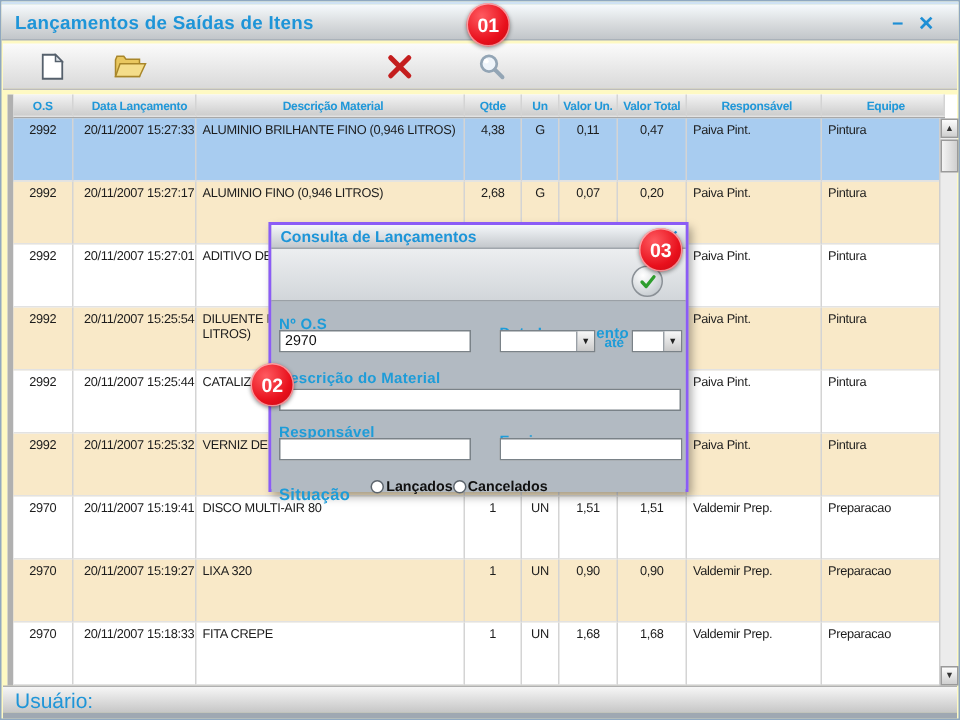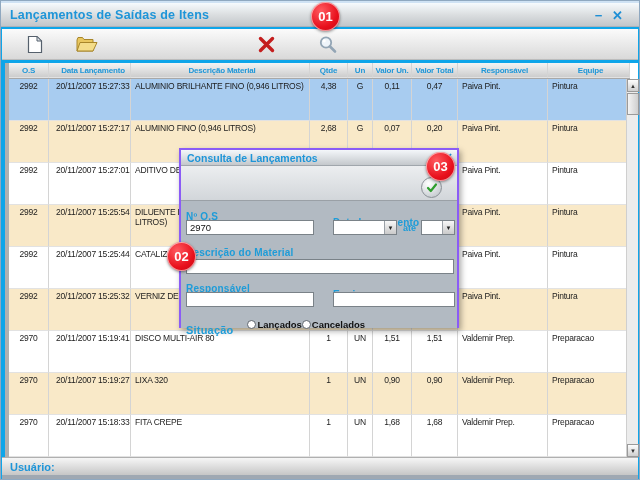--- a/index.html
+++ b/index.html
@@ -1,19 +1,19 @@
 <!DOCTYPE html>
 <html><head>
 <meta charset="utf-8">
 <style>
   * { margin:0; padding:0; box-sizing:border-box; }
   html,body { width:640px; height:480px; }
   body { font-family:"Liberation Sans", sans-serif; background:#d6d6d6; position:relative; overflow:hidden; }
 
-  .window { position:absolute; inset:0; background:#0ea5e9; border:1px solid #8fa8c0; }
+  .window { position:absolute; inset:0; background:#fef9c3; border:1px solid #8fa8c0; }
 
   
   .titlebar { position:absolute; left:0; top:0; right:0; height:26px;
     background:linear-gradient(#f6fafd,#d9dcde 55%,#c2c6ca);
     border-top:2px solid #cfe2f4; border-bottom:1px solid #aab2ba;
     display:flex; align-items:center; }
   .title-text { color:#1e95d8; font-size:12.5px; font-weight:bold; padding-left:9px; letter-spacing:0.2px; }
   .win-controls { position:absolute; right:14px; top:4px; display:flex; gap:4px; }
   .win-btn { width:15px; height:16px; color:#1e8fd5; font-weight:900; font-size:13px;
     display:flex; align-items:center; justify-content:center; cursor:default; }
@@ -50,21 +50,21 @@
   .scr-btn { position:absolute; left:0; width:12px; height:13px; background:linear-gradient(#fdfdfd,#cfcfcf);
     border:1px solid #9a9a9a; font-size:6px; color:#333; display:flex; align-items:center; justify-content:center; }
   .scr-up { top:0; } .scr-down { bottom:0; }
   .scr-thumb { position:absolute; left:0; top:14px; width:12px; height:22px;
     background:linear-gradient(90deg,#f4f4f4,#cfcfcf); border:1px solid #9a9a9a; }
 
   
   .statusbar { position:absolute; left:1px; right:1px; bottom:4px; height:18px;
     background:linear-gradient(#f6f6f6,#c6c6c6); border-top:1px solid #b0b0b0;
     display:flex; align-items:center; }
-  .status-label { color:#1e95d8; font-size:11px; font-weight:bold; padding-left:8px; }
+  .status-label { color:#1e95d8; font-size:14px; font-weight:normal; padding-left:8px; }
   .bottom-edge { position:absolute; left:1px; right:1px; bottom:0; height:4px; background:#9fa8b2; }
 
   
   .dialog { position:absolute; left:178px; top:147px; width:280px; height:180px;
     background:#c5c9cd; border:2px solid #8b5cf6; box-shadow:2px 3px 6px rgba(0,0,0,0.35); z-index:10; }
   .dlg-titlebar { height:16px; background:linear-gradient(#f4f7fa,#c4c8cc);
     border-bottom:1px solid #a0a6ac; display:flex; align-items:center; position:relative; }
   .dlg-title { color:#1e95d8; font-size:10.5px; font-weight:bold; padding-left:6px; }
   .dlg-controls { position:absolute; right:3px; top:1px; display:flex; gap:3px; }
   .dlg-btn { width:12px; height:13px; color:#1e8fd5; font-weight:900; font-size:11px;

